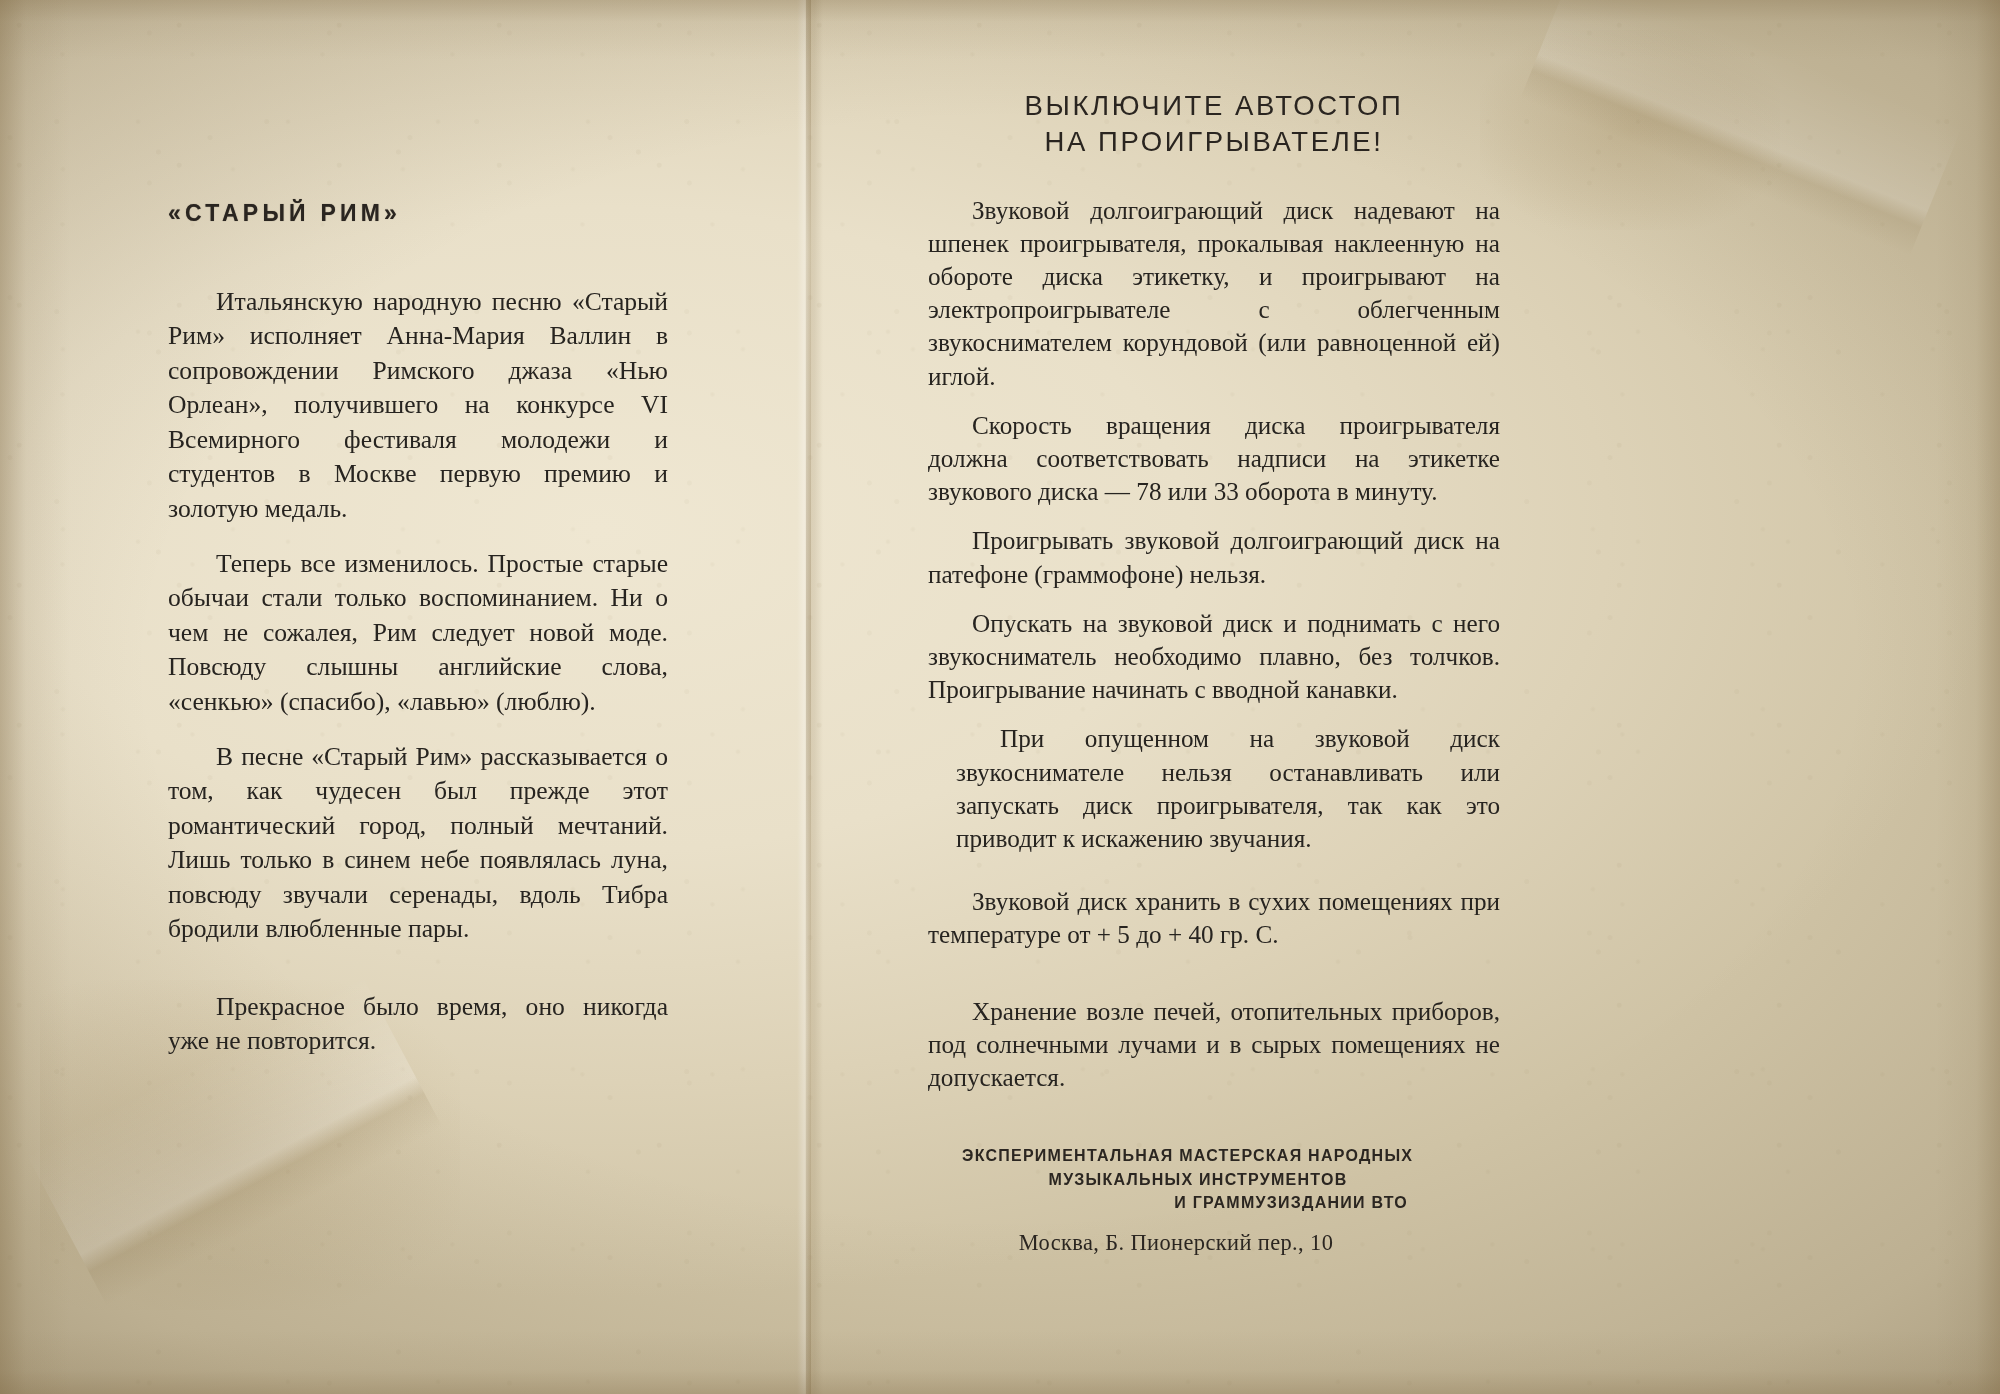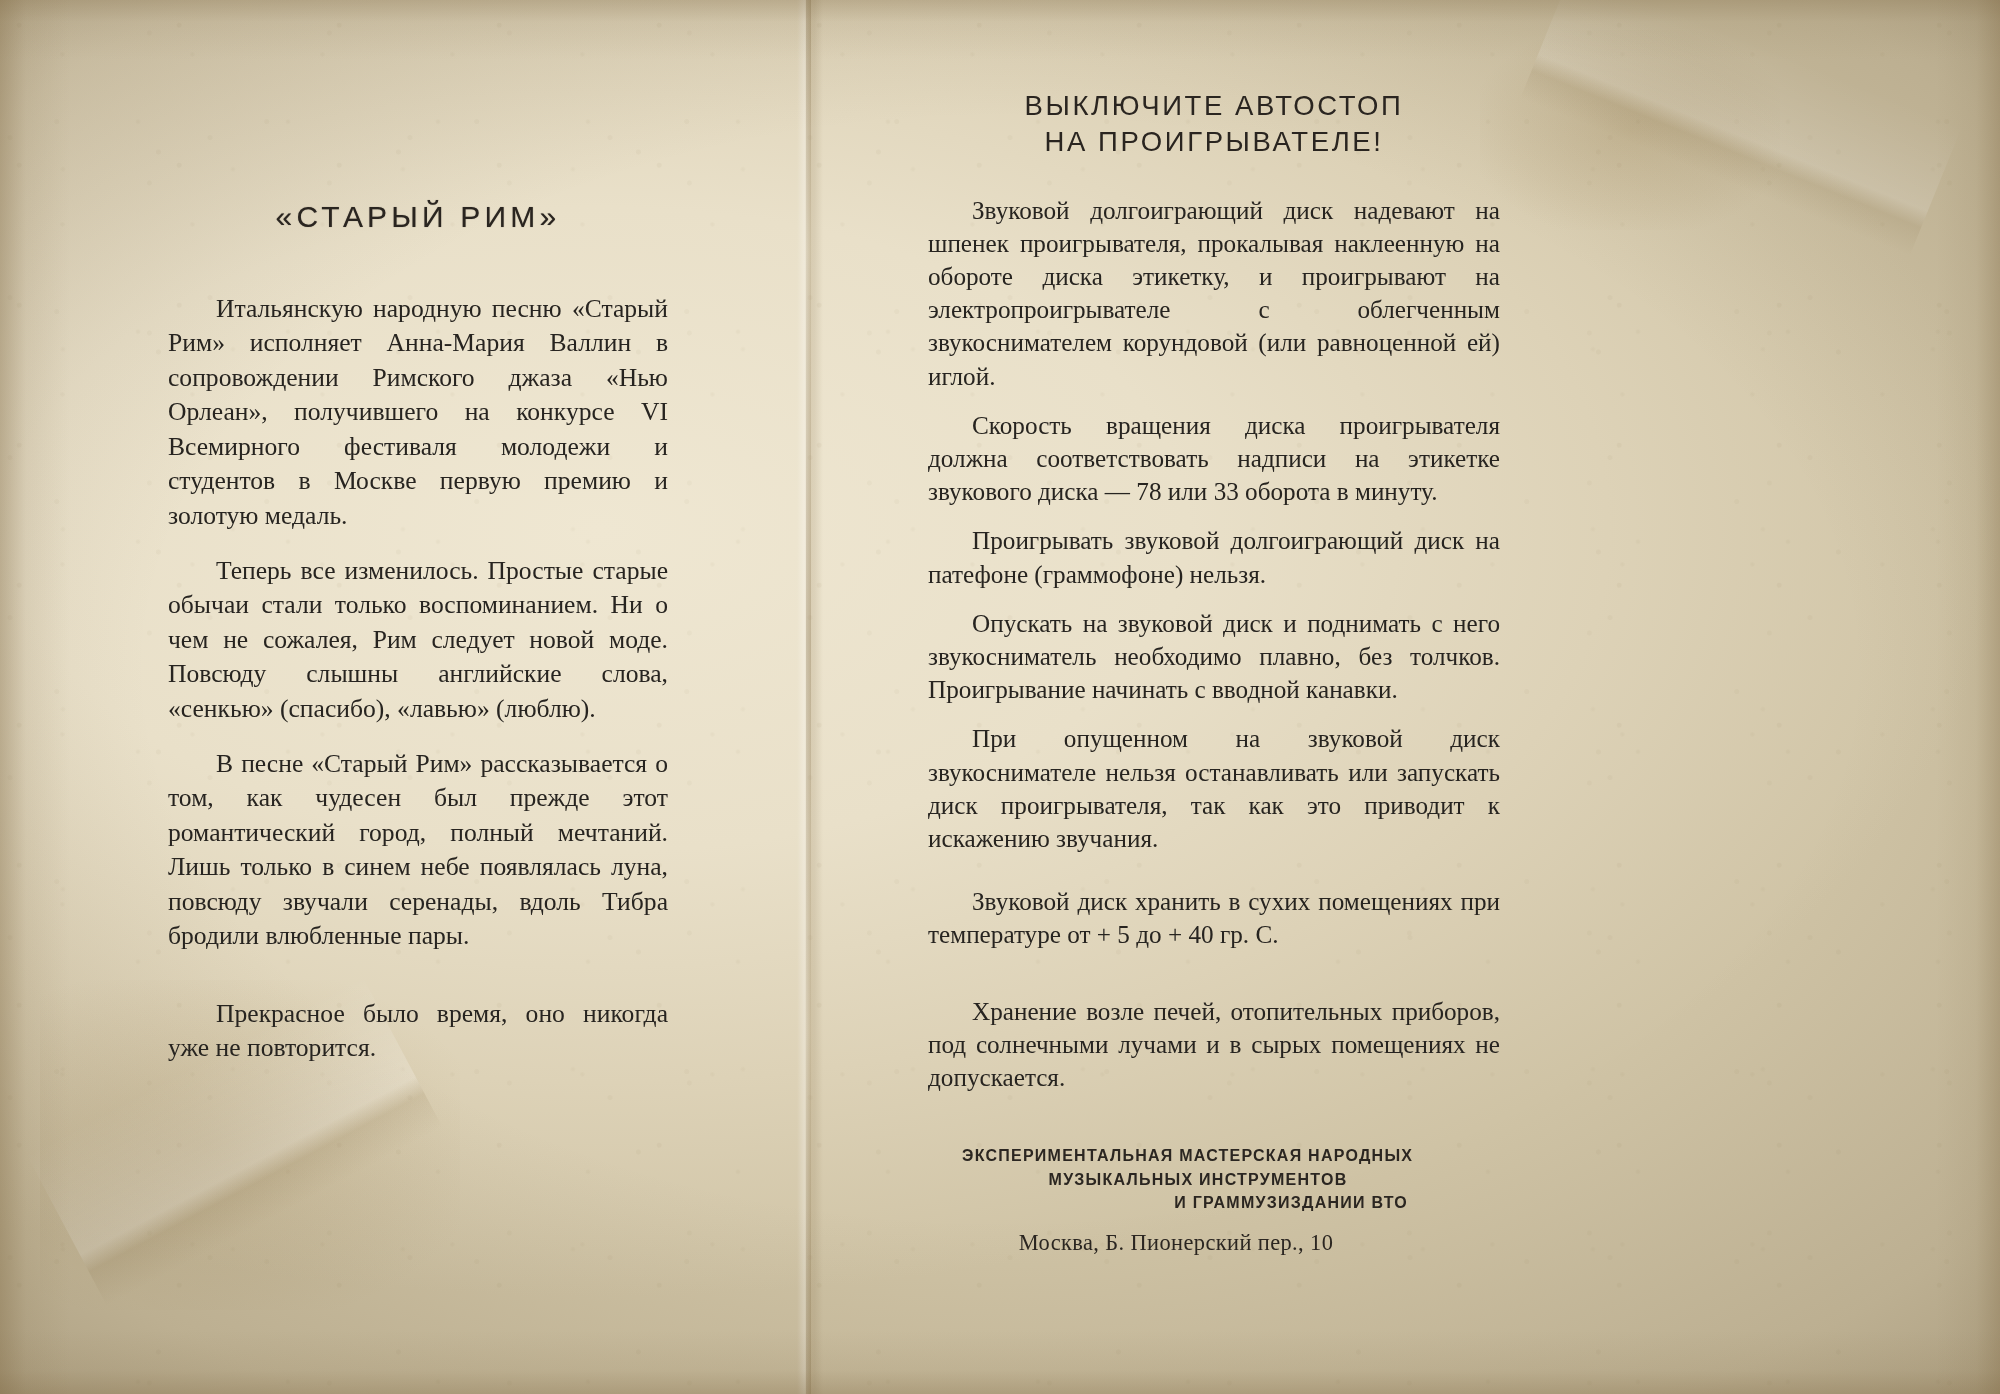--- a/index.html
+++ b/index.html
@@ -109,24 +109,23 @@
   
   .col {
     position: absolute;
     z-index: 3;
   }
   .col-left  { left: 168px; top: 200px;  width: 500px; }
   .col-right { left: 928px; top: 88px;   width: 572px; }
 
   .song-title {
     font-family: "Liberation Sans", "DejaVu Sans", sans-serif;
-    font-weight: normal;
-    font-size: 30px;
+    font-weight: bold;
+    font-size: 23px;
     letter-spacing: 4.2px;
-    text-align: center;
     color: #2a2520;
     margin: 0 0 58px 0;
     text-shadow: 0 0 1px rgba(40,34,26,.45);
   }
 
   .sheet-title {
     font-family: "Liberation Sans", "DejaVu Sans", sans-serif;
     font-weight: normal;
     font-size: 27.5px;
     letter-spacing: 2.6px;
@@ -145,21 +144,21 @@
     color: #272420;
     font-family: "Liberation Serif", "DejaVu Serif", serif;
     -webkit-font-smoothing: none;
   }
   .col-right p.body {
     font-size: 25.2px;
     line-height: 1.318;
     margin-bottom: 16px;
     text-indent: 44px;
   }
-  p.body.gap-big { margin-bottom: 30px; }
+  p.body.gap-big { margin-bottom: 30px; margin-left: 28px; }
   p.body:last-of-type { margin-bottom: 0; margin-top: 43px; }
 
   
   .imprint {
     margin-top: 50px;
     font-family: "Liberation Sans", "DejaVu Sans", sans-serif;
   }
   .imprint-org {
     font-weight: bold;
     font-size: 16px;

